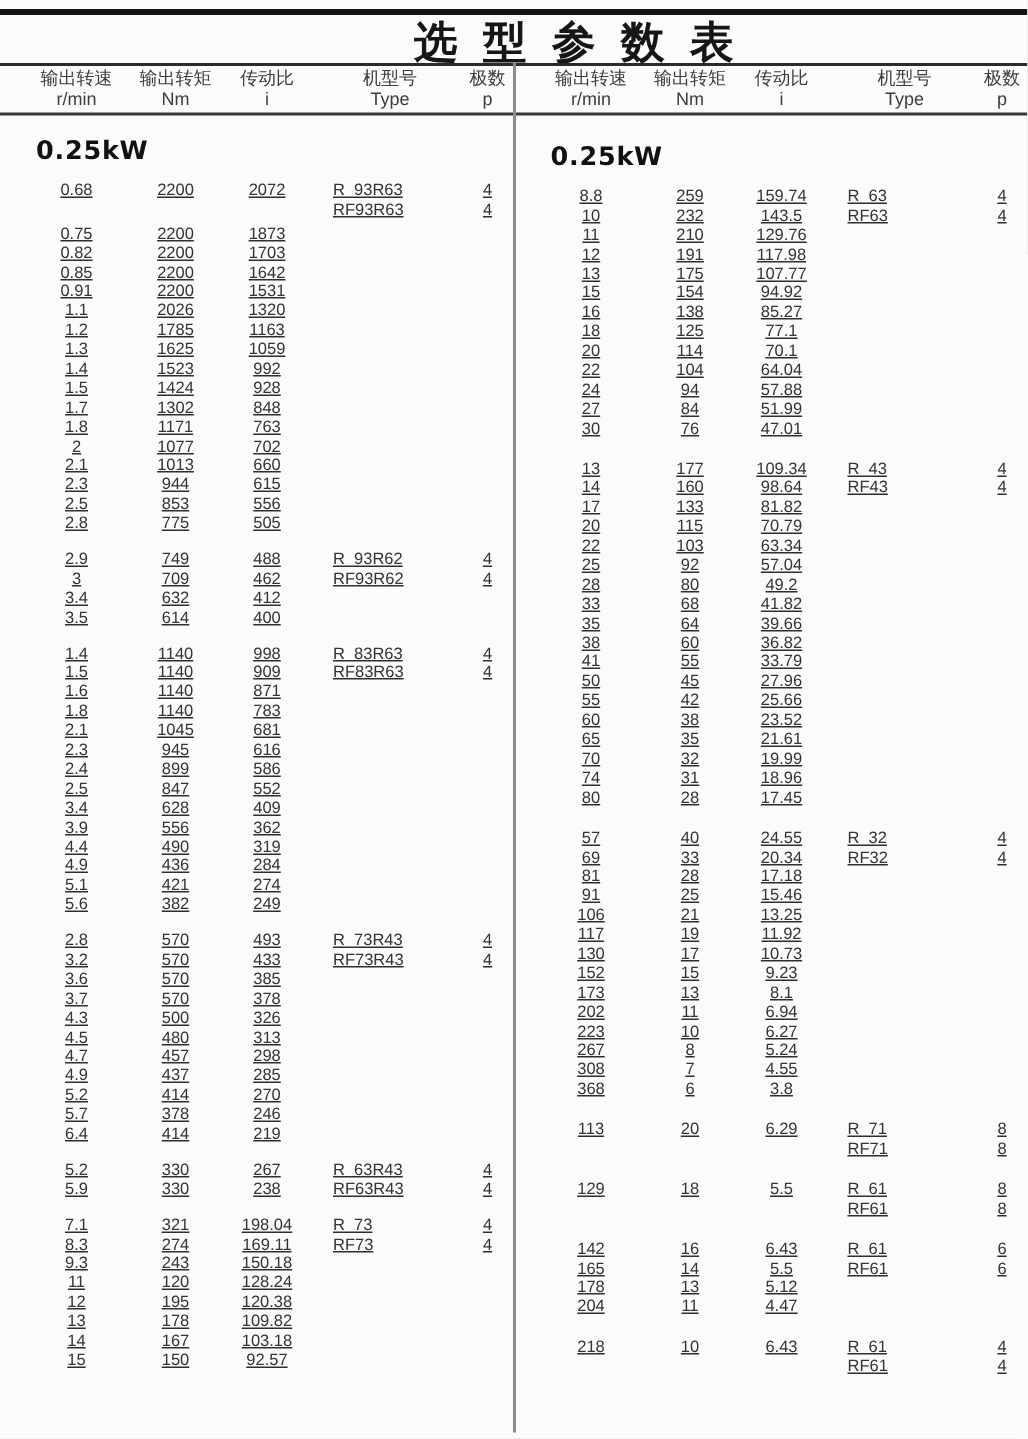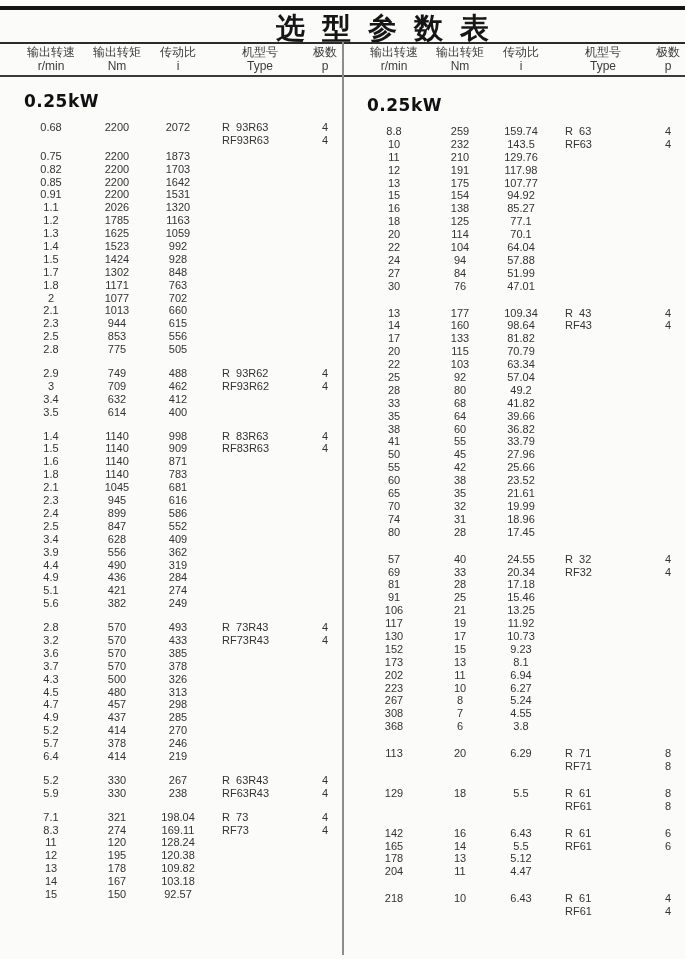--- a/index.html
+++ b/index.html
@@ -31,21 +31,21 @@
   .hcell{text-align:center;white-space:nowrap;}
 
   .content{position:absolute;left:0;top:78px;width:685px;display:flex;}
   .half{width:342px;}
   .half.right{width:343px;padding-left:1px;padding-top:4px;}
   .kw-heading{
     font-size:17px;font-weight:bold;color:#111;
     margin:13px 0 10px 24px;letter-spacing:0.5px;
     font-family:"DejaVu Sans","Liberation Sans",sans-serif;
   }
-  .block{margin-bottom:11px;}
+  .block{margin-bottom:11px;text-decoration:underline;}
   .block.tight{margin-bottom:3px;}
   .half.right .block{margin-bottom:14px;}
   .row{
     display:grid;grid-template-columns:78px 54px 68px 96px 34px;
     padding-left:12px;height:12.9px;line-height:12.9px;
     font-size:11px;color:#333;
   }
   .cell{text-align:center;white-space:pre;overflow:visible;}
   .cell.c3{text-align:left;padding-left:10px;}
 </style>
@@ -463,20 +463,27 @@
               <span class="cell c4">4</span>
             </div>
             <div class="row">
               <span class="cell c0">8.3</span>
               <span class="cell c1">274</span>
               <span class="cell c2">169.11</span>
               <span class="cell c3">RF73</span>
               <span class="cell c4">4</span>
             </div>
             <div class="row">
+              <span class="cell c0">9.3</span>
+              <span class="cell c1">243</span>
+              <span class="cell c2">150.18</span>
+              <span class="cell c3"></span>
+              <span class="cell c4"></span>
+            </div>
+            <div class="row">
               <span class="cell c0">11</span>
               <span class="cell c1">120</span>
               <span class="cell c2">128.24</span>
               <span class="cell c3"></span>
               <span class="cell c4"></span>
             </div>
             <div class="row">
               <span class="cell c0">12</span>
               <span class="cell c1">195</span>
               <span class="cell c2">120.38</span>

